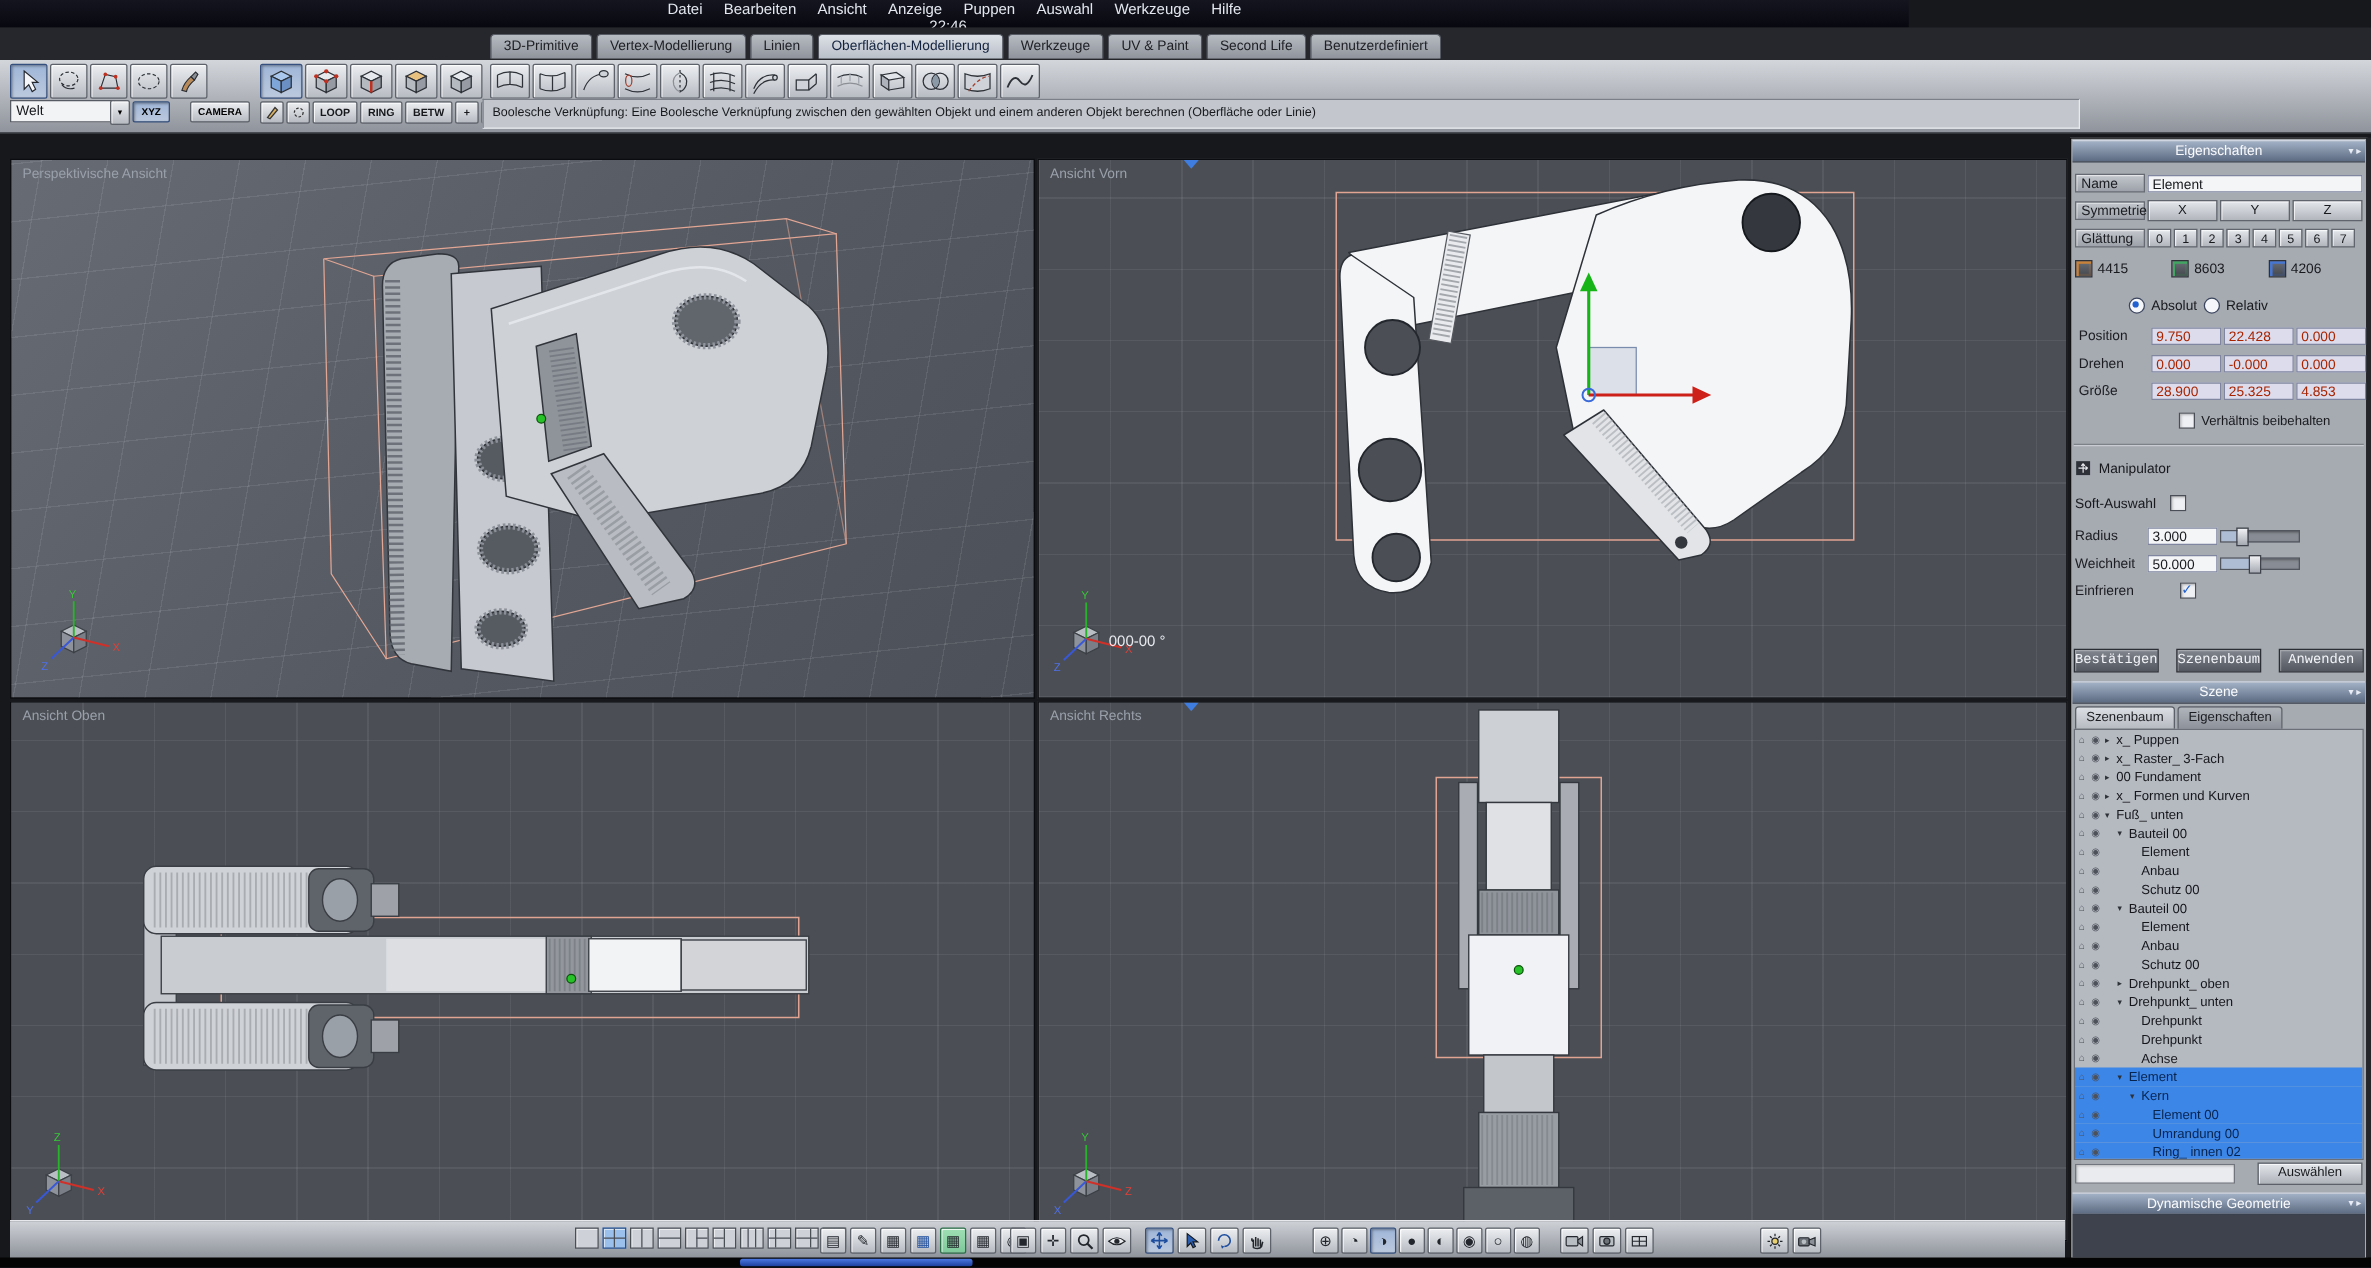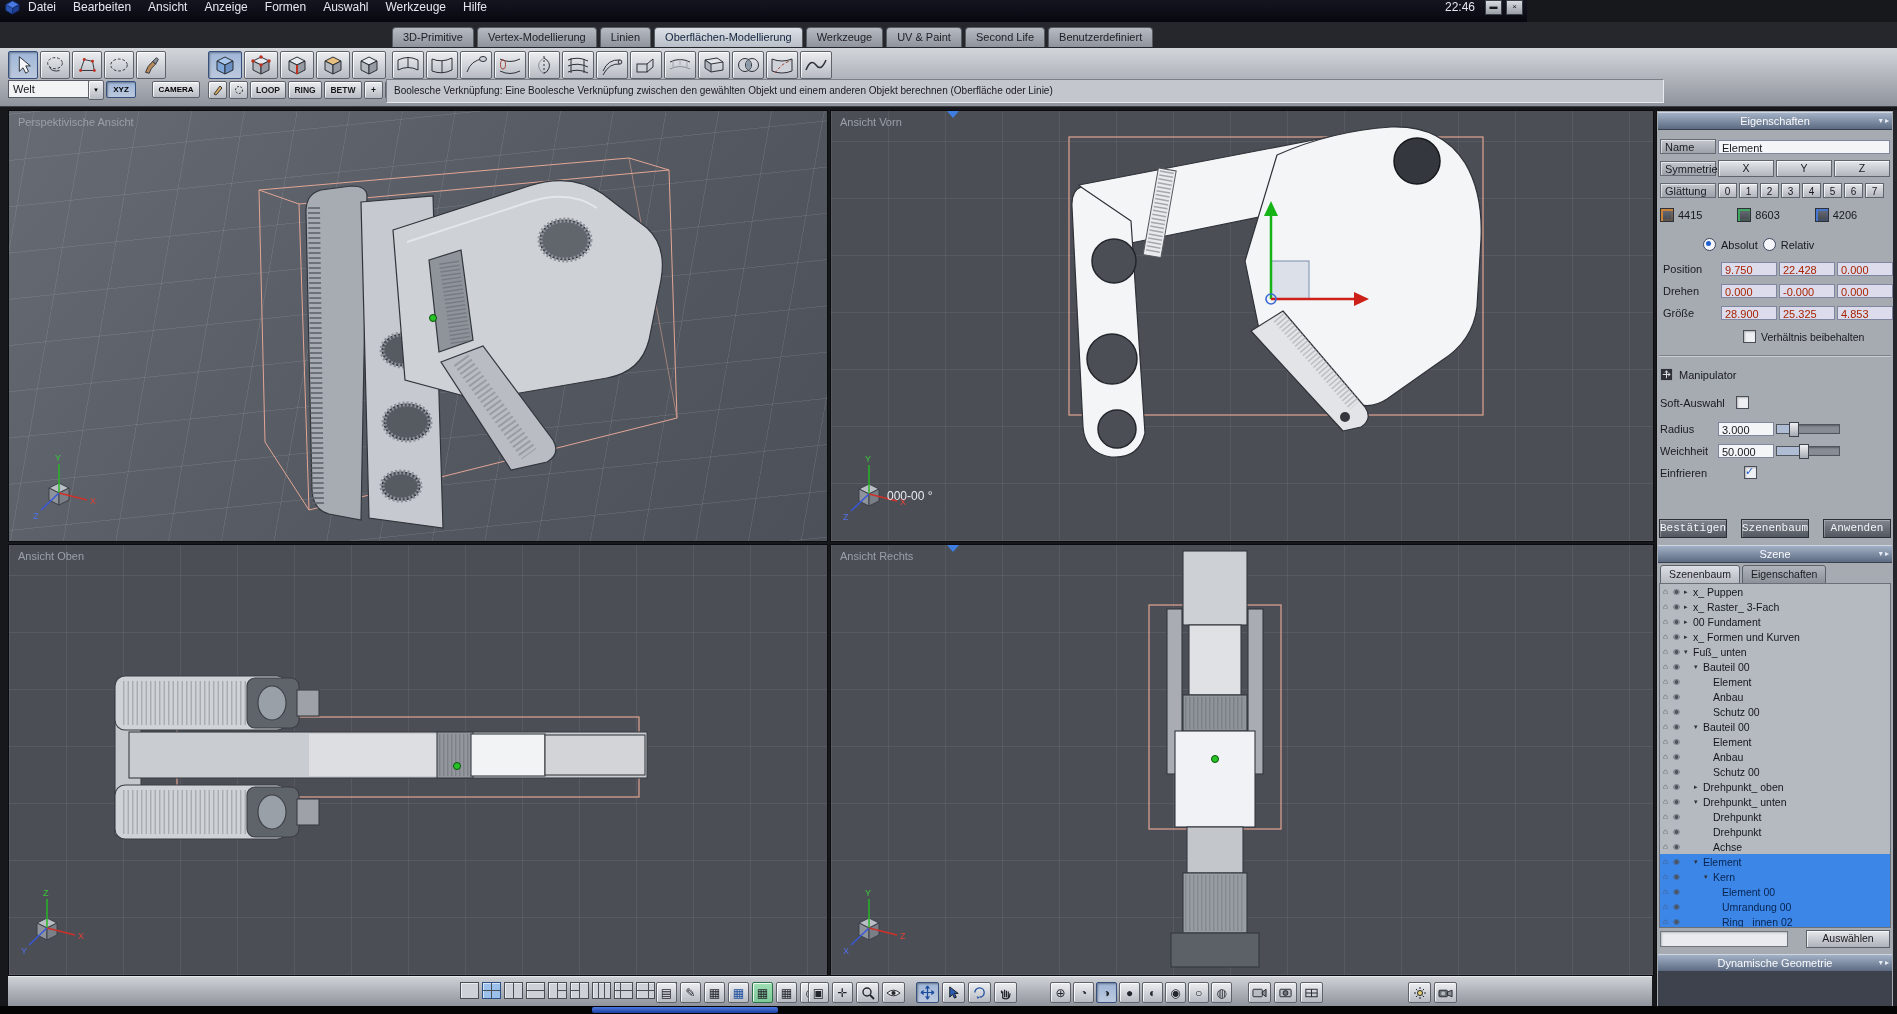--- a/index.html
+++ b/index.html
@@ -2,21 +2,21 @@
 <html><head>
 <meta charset="utf-8">
 <style>
   html,body{margin:0;padding:0;background:#101114;}
   .window{position:relative;width:1897px;height:1014px;overflow:hidden;
     font-family:"Liberation Sans","DejaVu Sans",sans-serif;background:#17181c;
     -webkit-font-smoothing:antialiased;}
   
   .menubar{position:absolute;left:0;top:0;width:1527px;height:22px;
     background:linear-gradient(#14151f,#07080f);color:#e4e7ef;font-size:12px;
-    display:flex;align-items:flex-start;}
+    display:flex;align-items:center;flex-direction:column;}
   .menubar .logo{width:15px;height:15px;margin:0 8px 0 5px;}
   .menu-items{display:flex;gap:17px;}
   .menu-item{cursor:default;}
   .menubar .spacer{flex:1;}
   .clock{margin-right:10px;font-size:12px;}
   .winbtn{width:15px;height:13px;margin-right:4px;background:linear-gradient(#d8dbe0,#9a9ea6);
     border:1px solid #3a3e46;color:#16181c;font-size:8px;line-height:12px;text-align:center;}
   
   .tabrow{position:absolute;left:0;top:22px;width:1897px;height:26px;background:#26272c;border-bottom:1px solid #111;}
   .ribbon-tabs{position:absolute;left:392px;top:5px;display:flex;gap:3px;}
@@ -37,21 +37,21 @@
   .surf-ico{width:30px;height:26px;}
   .minitxt{font-size:8.5px;font-weight:bold;color:#16181c;}
   .welt-field{position:absolute;left:8px;top:32px;width:74px;height:16px;background:#f2f3f5;
     border:1px solid #565a62;font-size:11px;color:#15171b;padding:0 4px;line-height:16px;}
   .welt-drop{position:absolute;left:88px;top:32px;width:14px;height:18px;font-size:7px;}
   .chip{position:absolute;top:33px;height:15px;font-size:8px;font-weight:bold;line-height:15px;}
   .statusbar{position:absolute;left:386px;top:31px;width:1262px;height:22px;background:#c3c7cd;
     border:1px solid #7b7f87;border-right-color:#e8eaee;border-bottom-color:#e8eaee;
     font-size:10px;color:#17191d;line-height:22px;padding:0 7px;white-space:nowrap;overflow:hidden;}
   
-  .viewport{position:absolute;border:1px solid #0b0c0f;overflow:hidden;background:#4b4f55;}
+  .viewport{position:absolute;border:1px solid #0b0c0f;overflow:hidden;background:#4b4f55;margin-top:17px;}
   .ortho-grid{position:absolute;inset:0;
     background-image:repeating-linear-gradient(0deg,rgba(240,243,248,.07) 0 1px,transparent 1px 57px),
       repeating-linear-gradient(90deg,rgba(240,243,248,.07) 0 1px,transparent 1px 57px);}
   .vp-persp{background:linear-gradient(130deg,#676b74,#555962 55%,#4c5058);}
   .persp-grid-a,.persp-grid-b{position:absolute;left:-30%;top:-30%;width:170%;height:170%;}
   .persp-grid-a{background-image:repeating-linear-gradient(90deg,rgba(240,243,248,.09) 0 1px,transparent 1px 54px);
     transform:rotate(-6deg) skewX(-16deg);}
   .persp-grid-b{background-image:repeating-linear-gradient(0deg,rgba(240,243,248,.09) 0 1px,transparent 1px 46px);
     transform:rotate(-6deg);}
   .vp-label{position:absolute;left:9px;top:5px;font-size:11px;color:#9aa0aa;z-index:5;}
@@ -148,21 +148,21 @@
       <path d="M8 1 L15 5 L8 9 L1 5 Z" fill="#4a7ae0" stroke="#1c3e8e"></path>
       <path d="M1 5 V11 L8 15 V9 Z" fill="#2c56b4" stroke="#1c3e8e"></path>
       <path d="M15 5 V11 L8 15 V9 Z" fill="#1e3f92" stroke="#152c66"></path>
     </svg>
     <div class="menu-items">
 
     <span class="menu-item">Datei</span>
         <span class="menu-item">Bearbeiten</span>
         <span class="menu-item">Ansicht</span>
         <span class="menu-item">Anzeige</span>
-        <span class="menu-item">Formen</span>
+        <span class="menu-item">Puppen</span>
         <span class="menu-item">Auswahl</span>
         <span class="menu-item">Werkzeuge</span>
         <span class="menu-item">Hilfe</span>
       </div>
     <div class="spacer"></div>
     <span class="clock">22:46</span>
     <span class="winbtn">▬</span>
     <span class="winbtn">×</span>
   </div>
 

